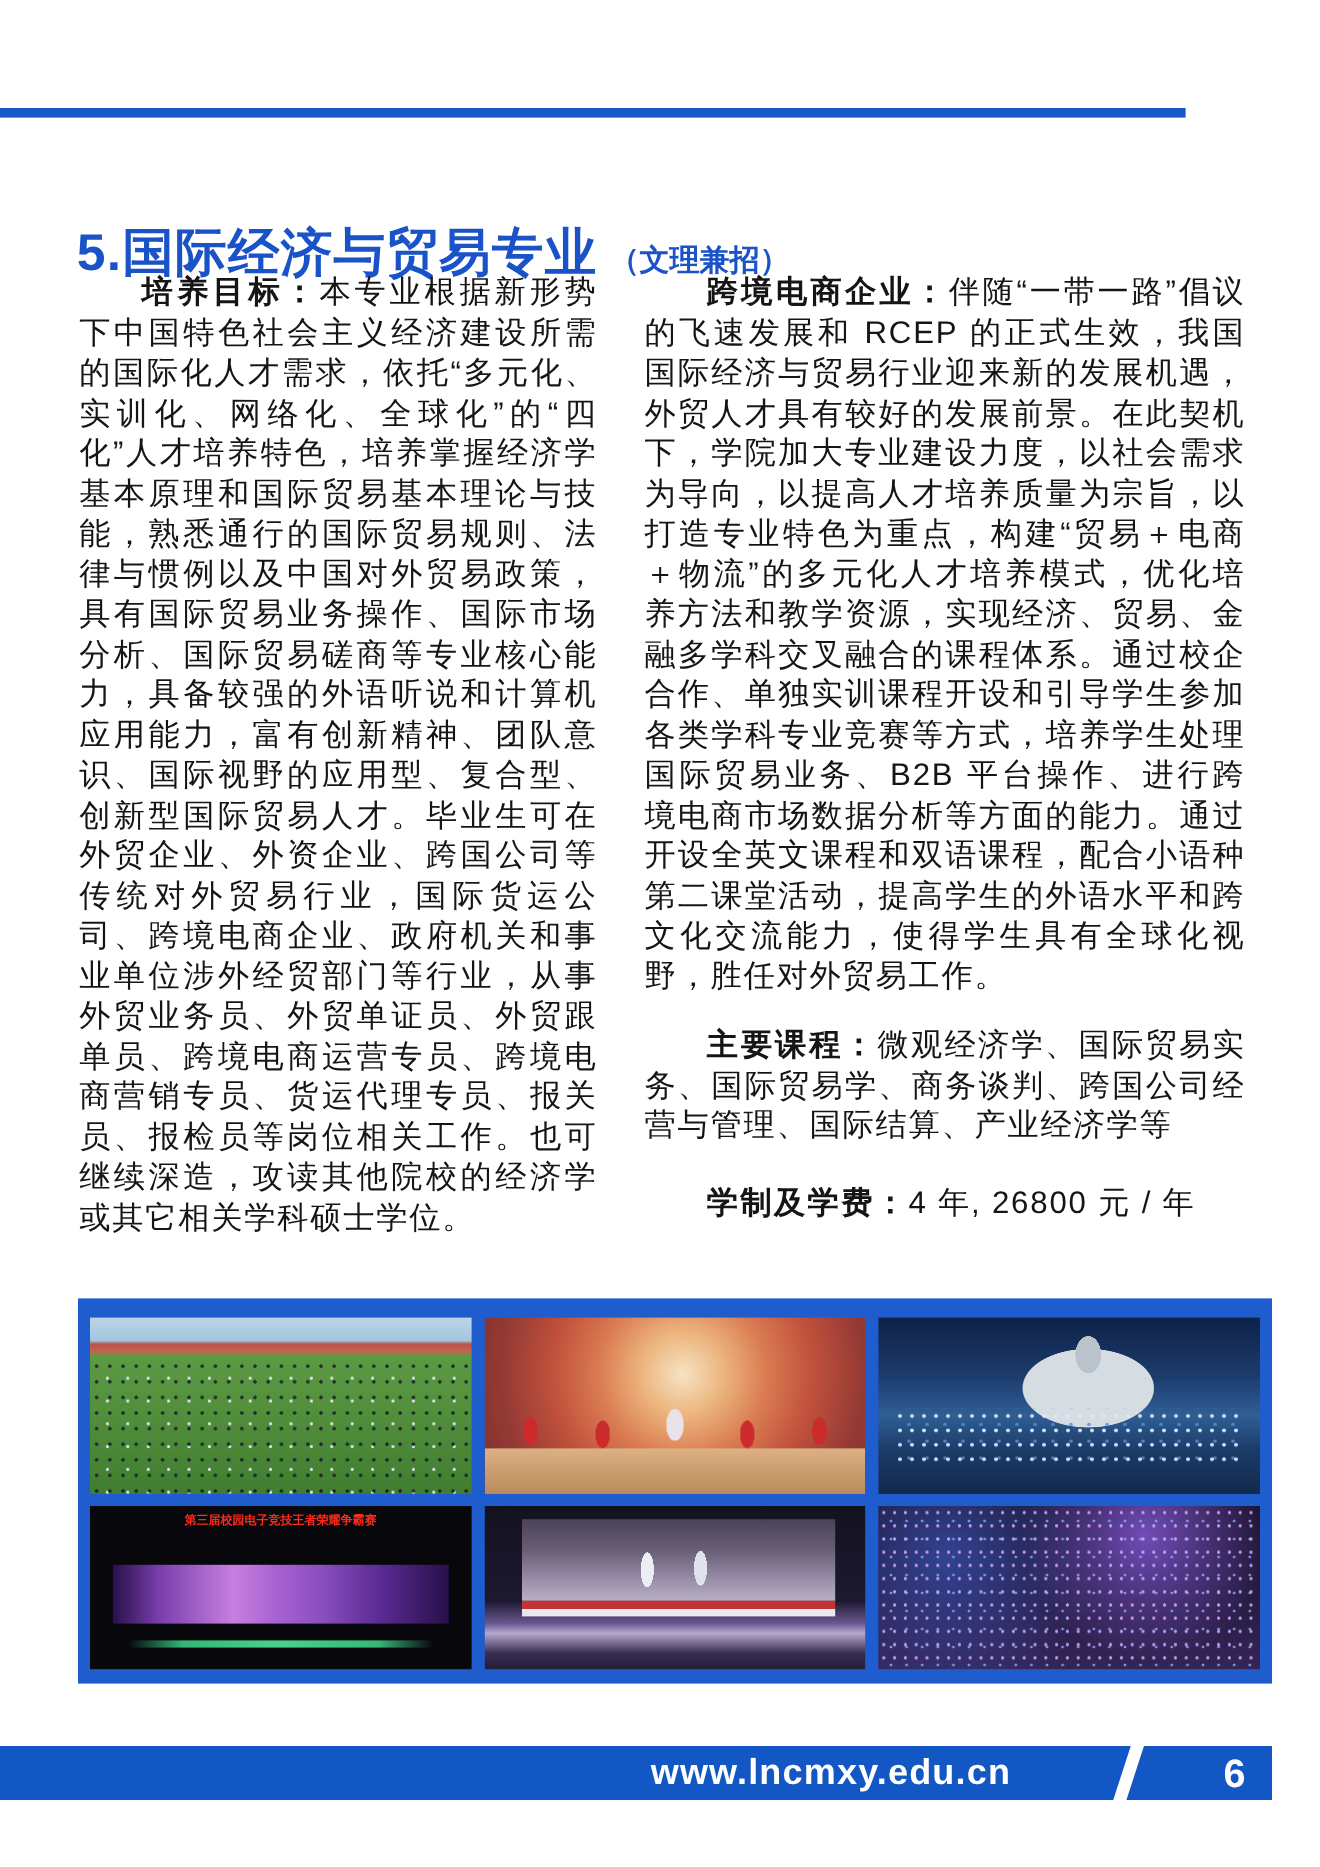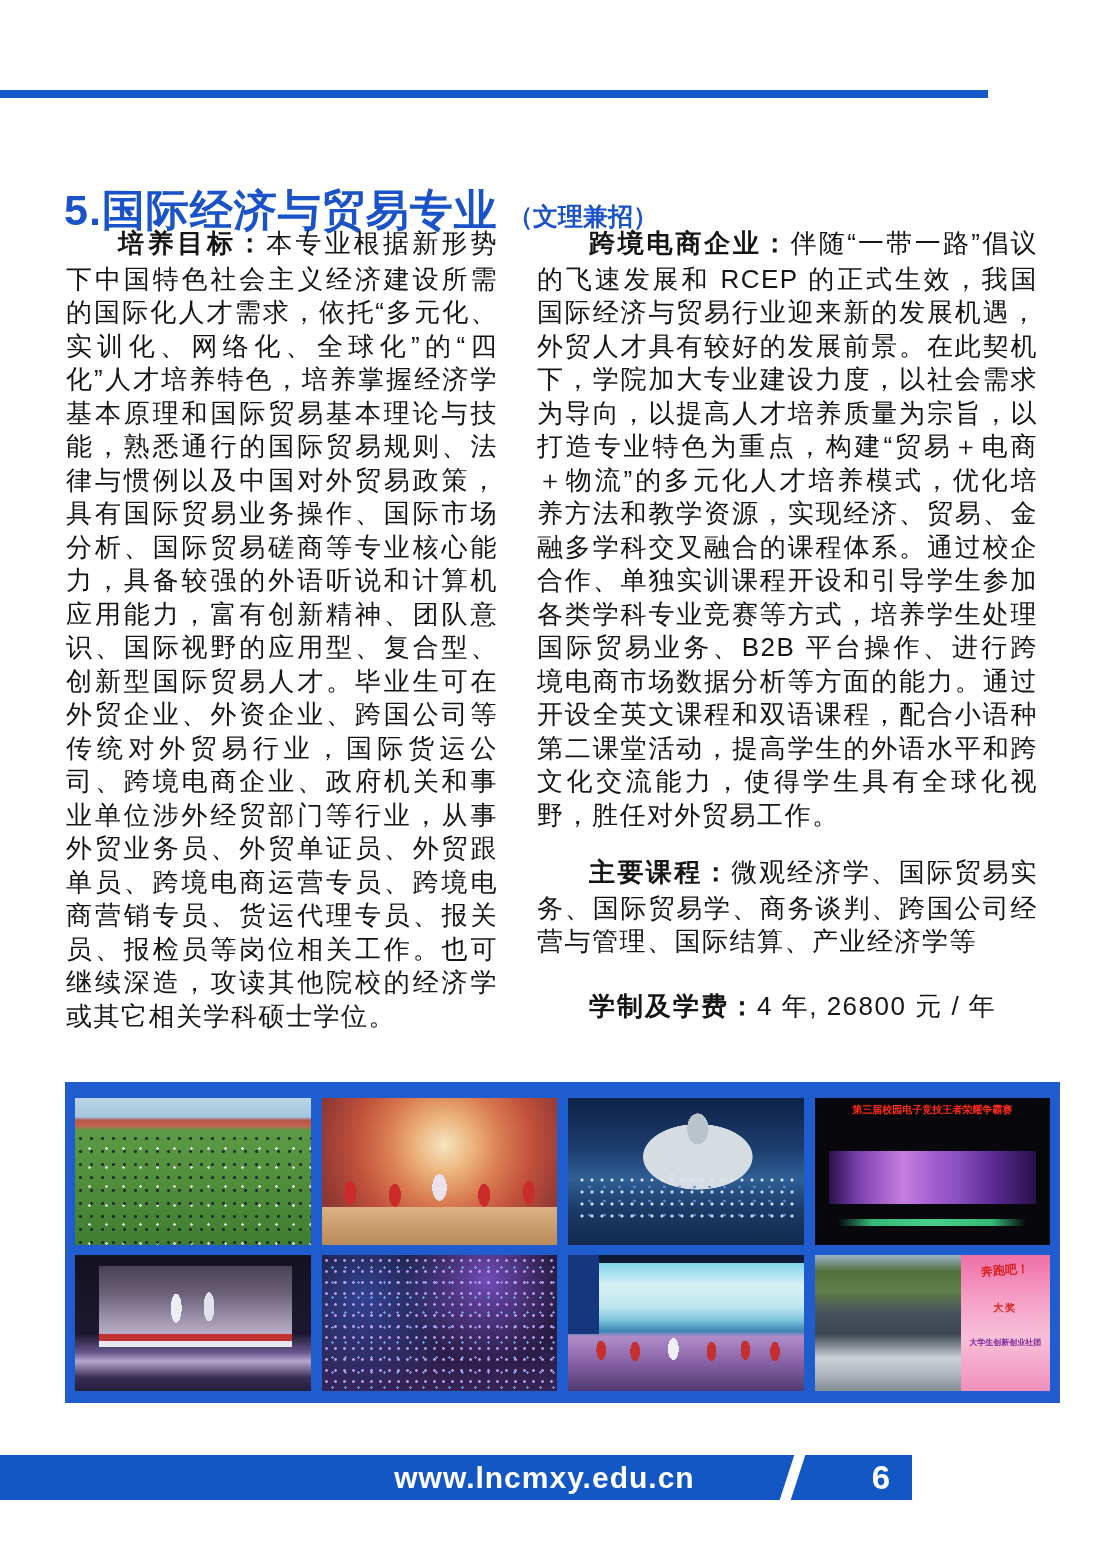--- a/index.html
+++ b/index.html
@@ -14,25 +14,25 @@
   .title-main{font-size:43px;font-weight:bold;color:#1a52c8;letter-spacing:1px;}
   .title-sub{font-size:25px;font-weight:bold;color:#1a52c8;margin-left:10px;}
   
   .col{position:absolute;top:227px;font-size:26px;line-height:33.5px;letter-spacing:1.5px;
        text-align:justify;color:#151515;}
   .col-left{left:66px;width:432px;}
   .col-right{left:537px;width:501px;}
   .col p{margin:0;text-indent:2em;}
   .col p.sp{margin-top:24px;}
   .col p.sp2{margin-top:31px;}
-  .h{font-family:Liberation Mono, monospace;font-weight:bold;letter-spacing:2px;}
+  .h{font-family:Liberation Sans, sans-serif;font-weight:bold;letter-spacing:2px;}
   
   .gallery{position:absolute;left:65px;top:1082px;width:995px;height:321px;background:#1f5ccd;
     box-sizing:border-box;padding:16px 10px 12px 10px;display:grid;
-    grid-template-columns:repeat(4,1fr);grid-template-rows:147px 136px;gap:10px 11px;}
+    grid-template-columns:repeat(3,1fr);grid-template-rows:147px 136px;gap:10px 11px;}
   .ph{position:relative;overflow:hidden;}
   .ph::before,.ph::after{content:"";position:absolute;}
   
   .ph1{background:linear-gradient(180deg,#bcd4e6 0%,#a3c6de 13%,#b6544a 15%,#c4634f 19%,#5d9a44 22%,#4f8d3a 60%,#407d31 100%);}
   .ph1::after{left:0;right:0;top:23%;bottom:0;
     background-image:radial-gradient(circle,rgba(22,26,50,.85) 1.2px,transparent 1.7px),
       radial-gradient(circle,rgba(248,248,252,.85) 1px,transparent 1.5px);
     background-size:11px 13px,17px 19px;background-position:0 0,6px 7px;}
   
   .ph2{background:radial-gradient(circle at 52% 32%,#f6e4c2 0%,#ecb47d 18%,#da7c52 36%,#c1513c 56%,#943a35 78%,#7c2f2e 100%);}
@@ -90,21 +90,21 @@
   
   .ph8{background:linear-gradient(180deg,#9ab4c8 0%,#52703f 12%,#5f7f4a 26%,#49525c 42%,#3d4650 58%,#cdd2d8 76%,#aeb4bc 88%,#858c96 100%);}
   .ph8::before{right:0;top:0;width:38%;height:100%;background:
     linear-gradient(180deg,#ee6fa6 0%,#f59cc2 30%,#f8c0d8 60%,#f090ba 100%);}
   .banner-text{position:absolute;right:1%;top:5%;width:36%;z-index:2;display:flex;
     flex-direction:column;align-items:center;gap:22px;}
   .banner-text .b1{color:#d81e1e;font-size:12px;font-weight:bold;transform:rotate(-4deg);white-space:nowrap;}
   .banner-text .b2{color:#d81e1e;font-size:10px;font-weight:bold;letter-spacing:2px;}
   .banner-text .b3{color:#7a2a9a;font-size:8px;font-weight:bold;white-space:nowrap;}
   
-  .footer{position:absolute;left:0;top:1455px;width:912px;height:45px;background:#1257c4;
+  .footer{position:absolute;left:0;top:1455px;width:1060px;height:45px;background:#1257c4;
     display:flex;align-items:center;justify-content:flex-end;gap:48px;}
   .footer-url{color:#ffffff;font-size:30px;font-weight:bold;letter-spacing:1px;}
   .footer-slash{width:11px;height:45px;background:#ffffff;transform:skewX(-18deg);
     margin-left:44px;margin-right:26px;}
   .footer-page{color:#ffffff;font-size:33px;font-weight:bold;margin-right:22px;}
 </style>
 </head>
 <body>
 
 <div class="top-bar"></div>

